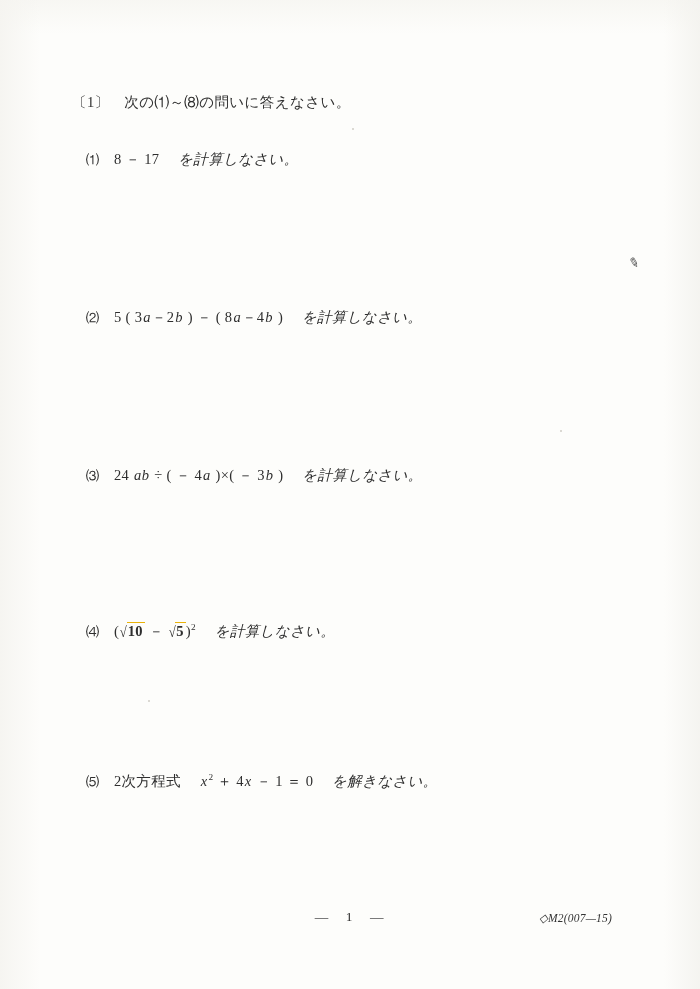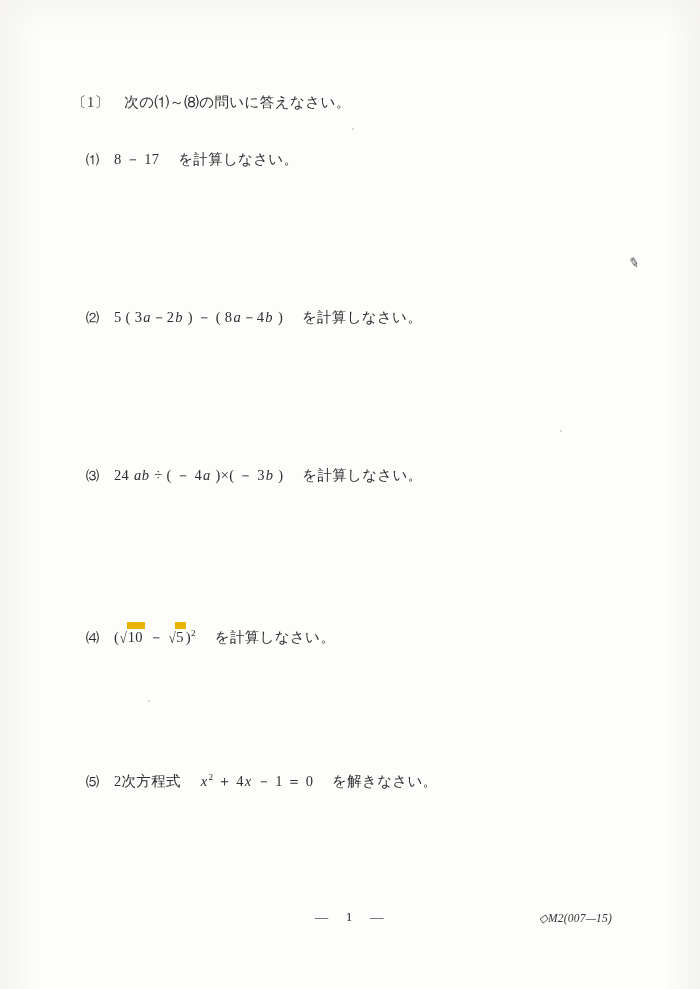--- a/index.html
+++ b/index.html
@@ -68,42 +68,44 @@
   .sp {
     display: inline-block;
     width: 4px;
   }
   .spw {
     display: inline-block;
     width: 11px;
   }
   .tail {
     letter-spacing: 0.3px;
+    font-style: italic;
   }
   sup {
     font-size: 0.64em;
     vertical-align: super;
     line-height: 0;
   }
   
   .sqrt {
     display: inline-block;
     position: relative;
     white-space: nowrap;
   }
   .sqrt > .rad {
     display: inline-block;
     font-size: 15px;
     transform: translateY(1px) scaleX(0.85);
   }
   .sqrt > .arg {
     display: inline-block;
-    border-top: 7px solid #eab308;
+    border-top: 1px solid #eab308;
     padding: 0 2px 0 1px;
     margin-left: -1px;
+    font-weight: bold;
   }
   .paren-big {
     font-size: 1.02em;
   }
   .pagenum {
     position: absolute;
     left: 0;
     top: 908px;
     width: 700px;
     text-align: center;

